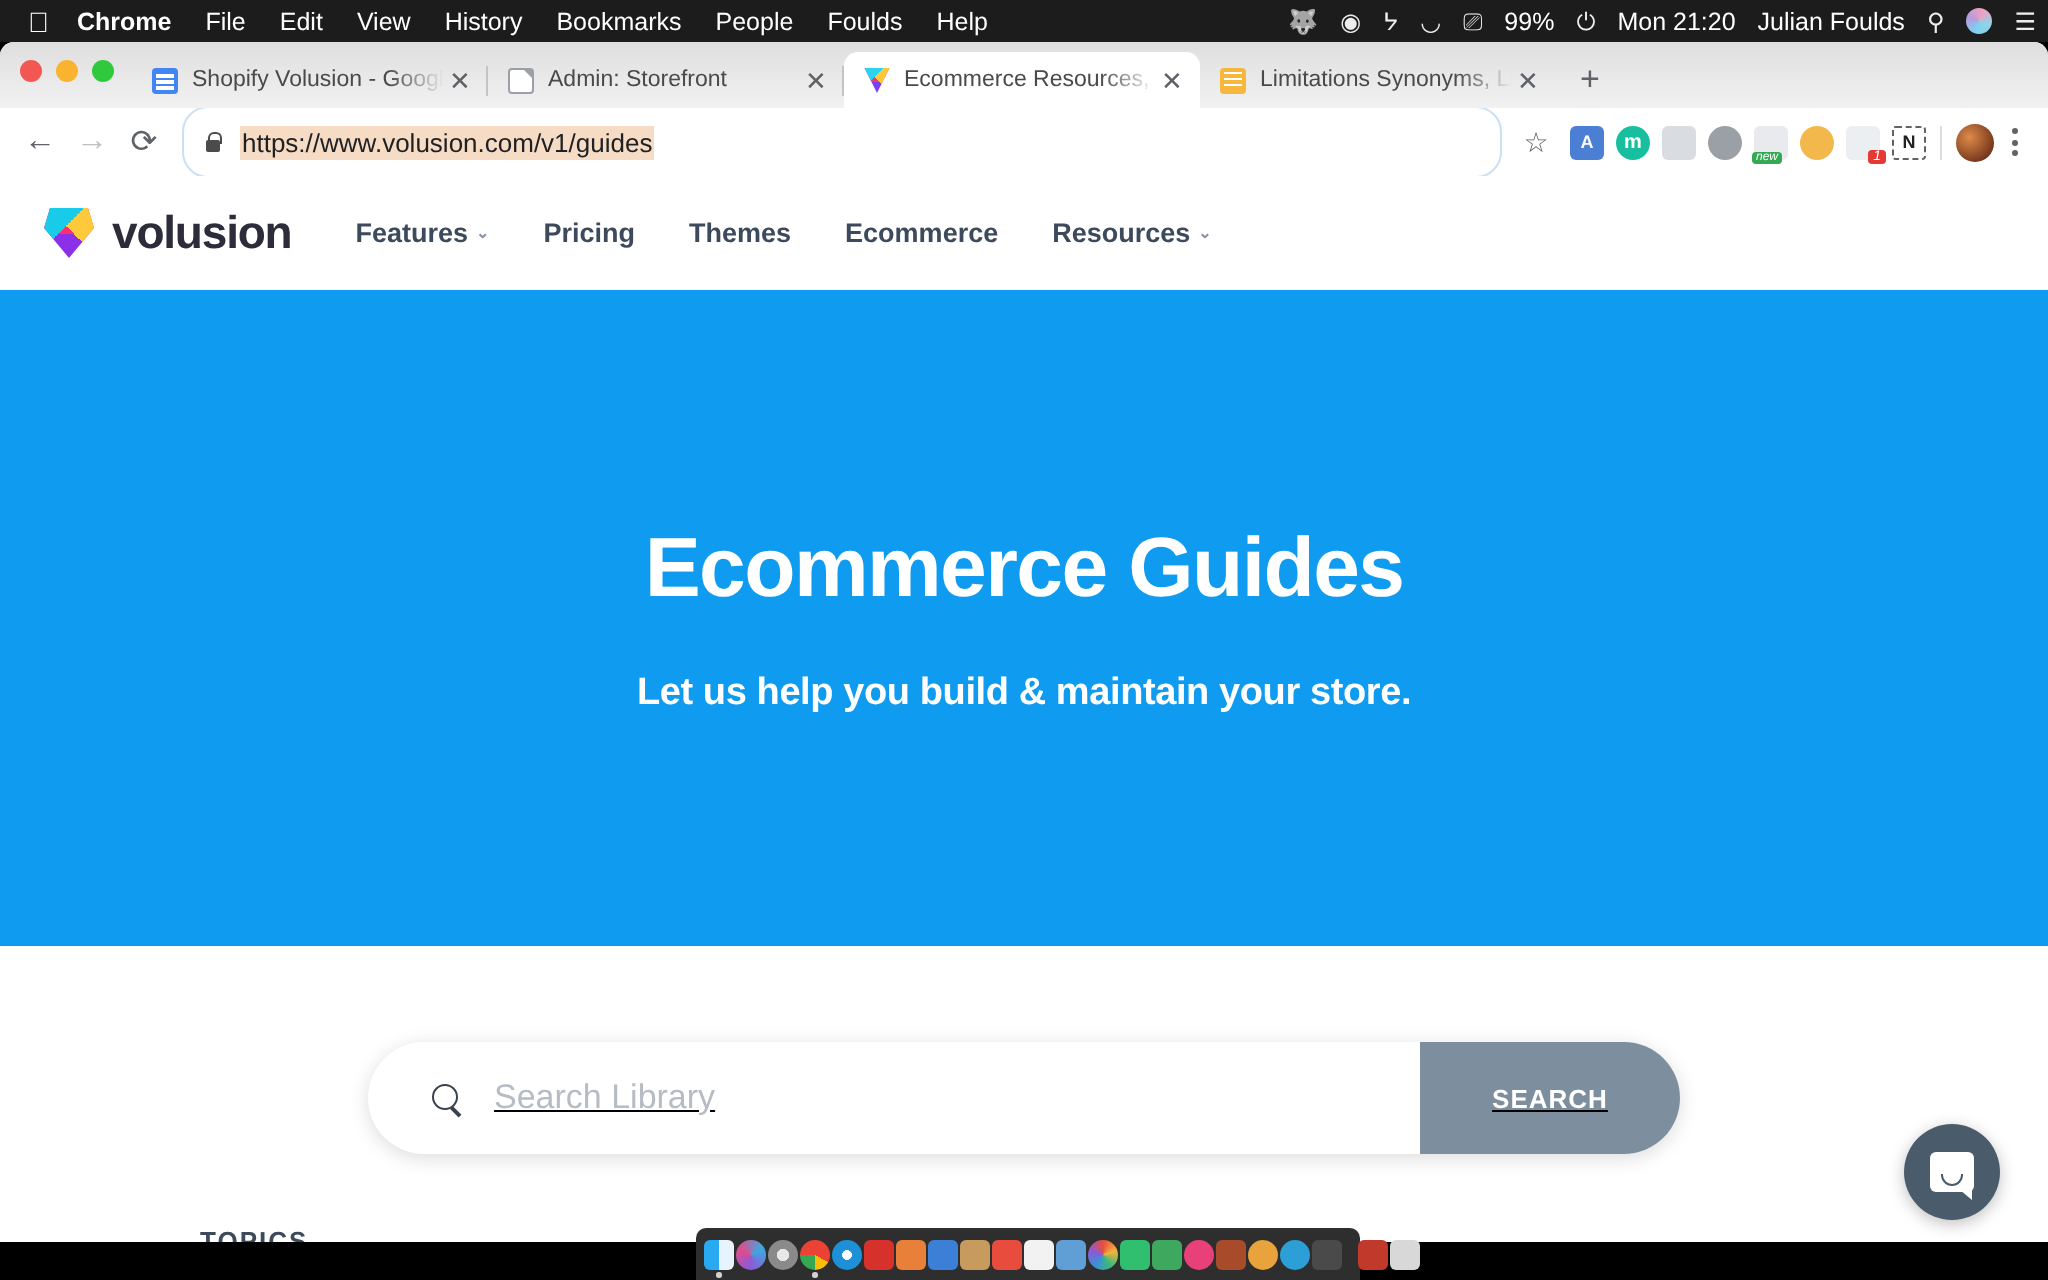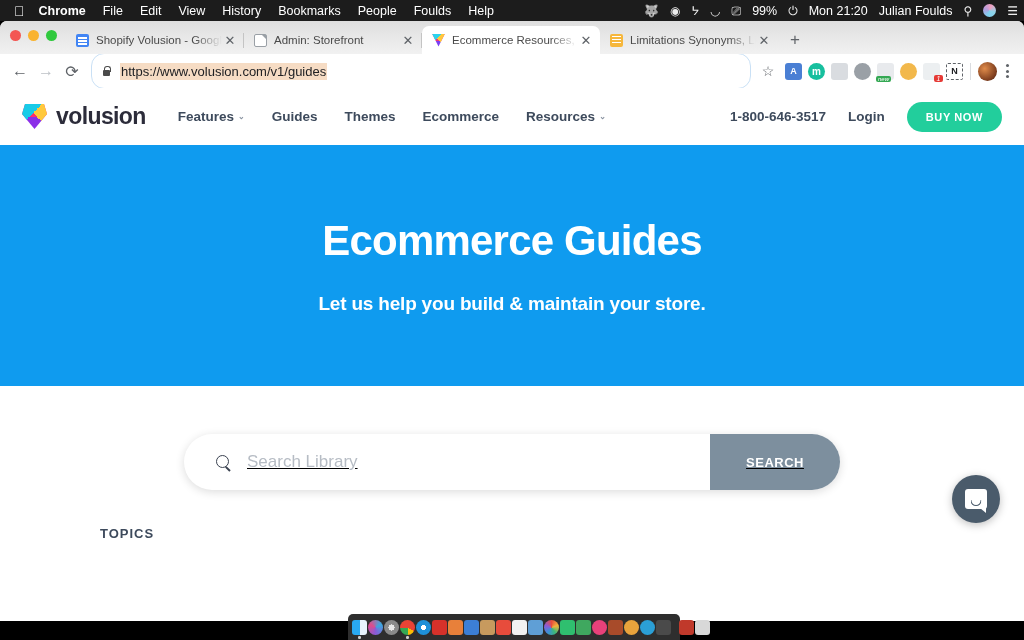--- a/index.html
+++ b/index.html
@@ -137,21 +137,21 @@
   .logotext { font-size:23px; font-weight:bold; color:#2c2c3a; letter-spacing:-.6px; }
   .navlinks { display:flex; align-items:center; gap:27px; margin-left:6px;text-align:center; }
   .navlink { font-size:13.5px; font-weight:bold; color:#3d4a5c; display:flex; align-items:center; gap:4px; }
   .caret { font-size:8px; color:#8892a0; }
   .navright { margin-left:auto; display:flex; align-items:center; gap:22px; }
   .phone { font-size:13.5px; font-weight:bold; color:#3d4a5c; }
   .loginlink { font-size:13.5px; font-weight:bold; color:#3d4a5c; }
   .buynow { background:#22ce9c; color:#fff; font-size:11px; font-weight:bold;
     letter-spacing:.6px; padding:9px 19px; border-radius:20px; border:none; }
 
-  .hero { height:241px; background:#0f9bef; display:flex; flex-direction:column;
+  .hero { height:328px; background:#0f9bef; display:flex; flex-direction:column;
     align-items:center; justify-content:center; }
   .hero h1 { color:#fff; font-size:42px; font-weight:bold; letter-spacing:-.8px; }
   .hero p { color:#fff; font-size:19px; font-weight:bold; margin-top:28px; letter-spacing:-.2px; }
 
   .searchwrap { height:151px; background:#fff; display:flex; justify-content:center;
     padding-top:48px; position:relative;text-decoration:underline; }
   .searchbar {
     width:656px; height:56px; background:#fff; border-radius:30px;
     box-shadow:0 2px 10px rgba(0,0,0,.14); display:flex; align-items:center; overflow:hidden;
   }
@@ -312,32 +312,27 @@
       <div class="sitenav">
         <div class="logo">
           <span class="gem"></span>
           <span class="logotext">volusion</span>
         </div>
         <div class="navlinks">
           <span class="navlink">
             <span>Features</span>
             <span class="caret">⌄</span>
           </span>
-          <span class="navlink">Guides</span>
+          <span class="navlink">Pricing</span>
           <span class="navlink">Themes</span>
           <span class="navlink">Ecommerce</span>
           <span class="navlink">
             <span>Resources</span>
             <span class="caret">⌄</span>
           </span>
-        </div>
-        <div class="navright">
-          <span class="phone">1-800-646-3517</span>
-          <span class="loginlink">Login</span>
-          <button class="buynow">BUY NOW</button>
         </div>
       </div>
 
       <div class="hero">
         <h1>Ecommerce Guides</h1>
         <p>Let us help you build &amp; maintain your store.</p>
       </div>
 
       <div class="searchwrap">
         <div class="searchbar">

